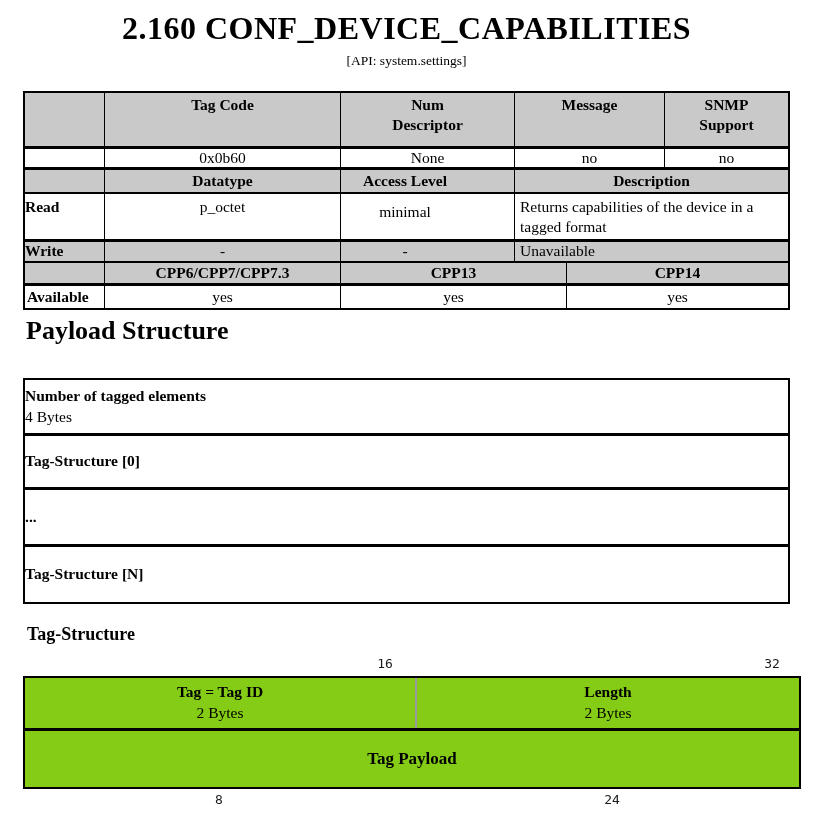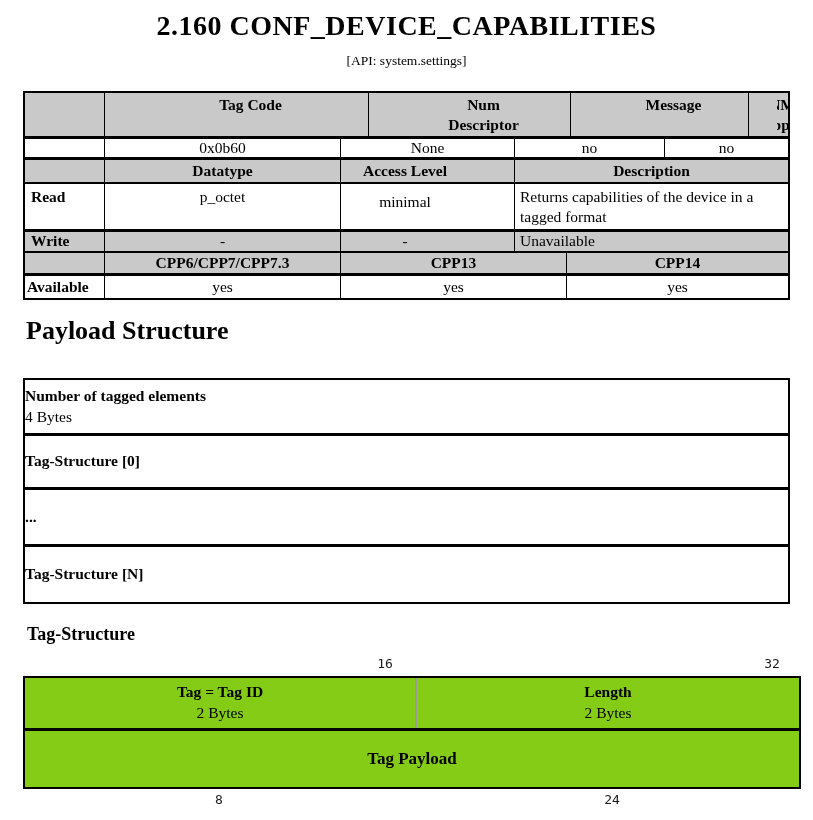--- a/index.html
+++ b/index.html
@@ -3,21 +3,21 @@
 <meta charset="utf-8">
 <style>
   html,body { margin:0; padding:0; background:#fff; }
   .page {
     position:relative; width:813px; height:820px; background:#fff;
     color:#000; font-family:"Liberation Serif","DejaVu Serif",serif;
     overflow:hidden;
   }
   .doc-title {
     position:absolute; top:10px; left:0; width:813px; text-align:center;
-    font-size:28px; font-weight:bold; letter-spacing:0.5px;
+    font-size:32px; font-weight:bold; letter-spacing:0.5px;
   }
   .doc-subtitle {
     position:absolute; top:53px; left:0; width:813px; text-align:center;
     font-size:13.5px;
   }
   
   .t1 {
     position:absolute; left:23px; top:91px; width:767px;
     border:2px solid #000; box-sizing:border-box; background:#fff;
   }
@@ -27,21 +27,21 @@
   .grey { background:var(--grey,#c9c9c9); }
   .cell {
     box-sizing:border-box; display:flex; flex-direction:column;
     justify-content:center; align-items:center; text-align:center;
     font-size:15.5px; line-height:1.3; border-right:1px solid #000;
     white-space:pre-line; overflow:hidden;
   }
   .cell:last-child { border-right:none; flex:1; }
   .b { font-weight:bold; }
   .top { justify-content:flex-start; padding-top:2px; }
-  .lbl { align-items:flex-start; text-align:left; padding-left:6px; font-weight:bold; }
+  .lbl { align-items:flex-start; text-align:left; font-weight:bold; }
   .left { align-items:flex-start; text-align:left; padding-left:5px; padding-right:6px; }
   .shift-l { padding-right:45px; }
   
   .section-h1 {
     position:absolute; left:26px; top:316px; font-size:26px; font-weight:bold;
   }
   .payload {
     position:absolute; left:23px; top:378px; width:767px;
     border:2px solid #000; box-sizing:border-box; background:#fff;
   }
@@ -80,21 +80,21 @@
 </head>
 <body>
 
 <div class="page">
 
   <div class="doc-title">2.160 CONF_DEVICE_CAPABILITIES</div>
   <div class="doc-subtitle">[API: system.settings]</div>
 
   <div class="t1">
 
-    <div class="row grey bb3" style="height:46px;gap:28px;">
+    <div class="row grey bb3" style="height:56px;">
       <div class="cell" style="width:80px;"></div>
       <div class="cell b top" style="width:236px;">Tag Code</div>
       <div class="cell b top" style="width:174px;">Num
 Descriptor</div>
       <div class="cell b top" style="width:150px;">Message</div>
       <div class="cell b top">SNMP
 Support</div>
     </div>
 
     <div class="row bb3" style="height:21px;">

